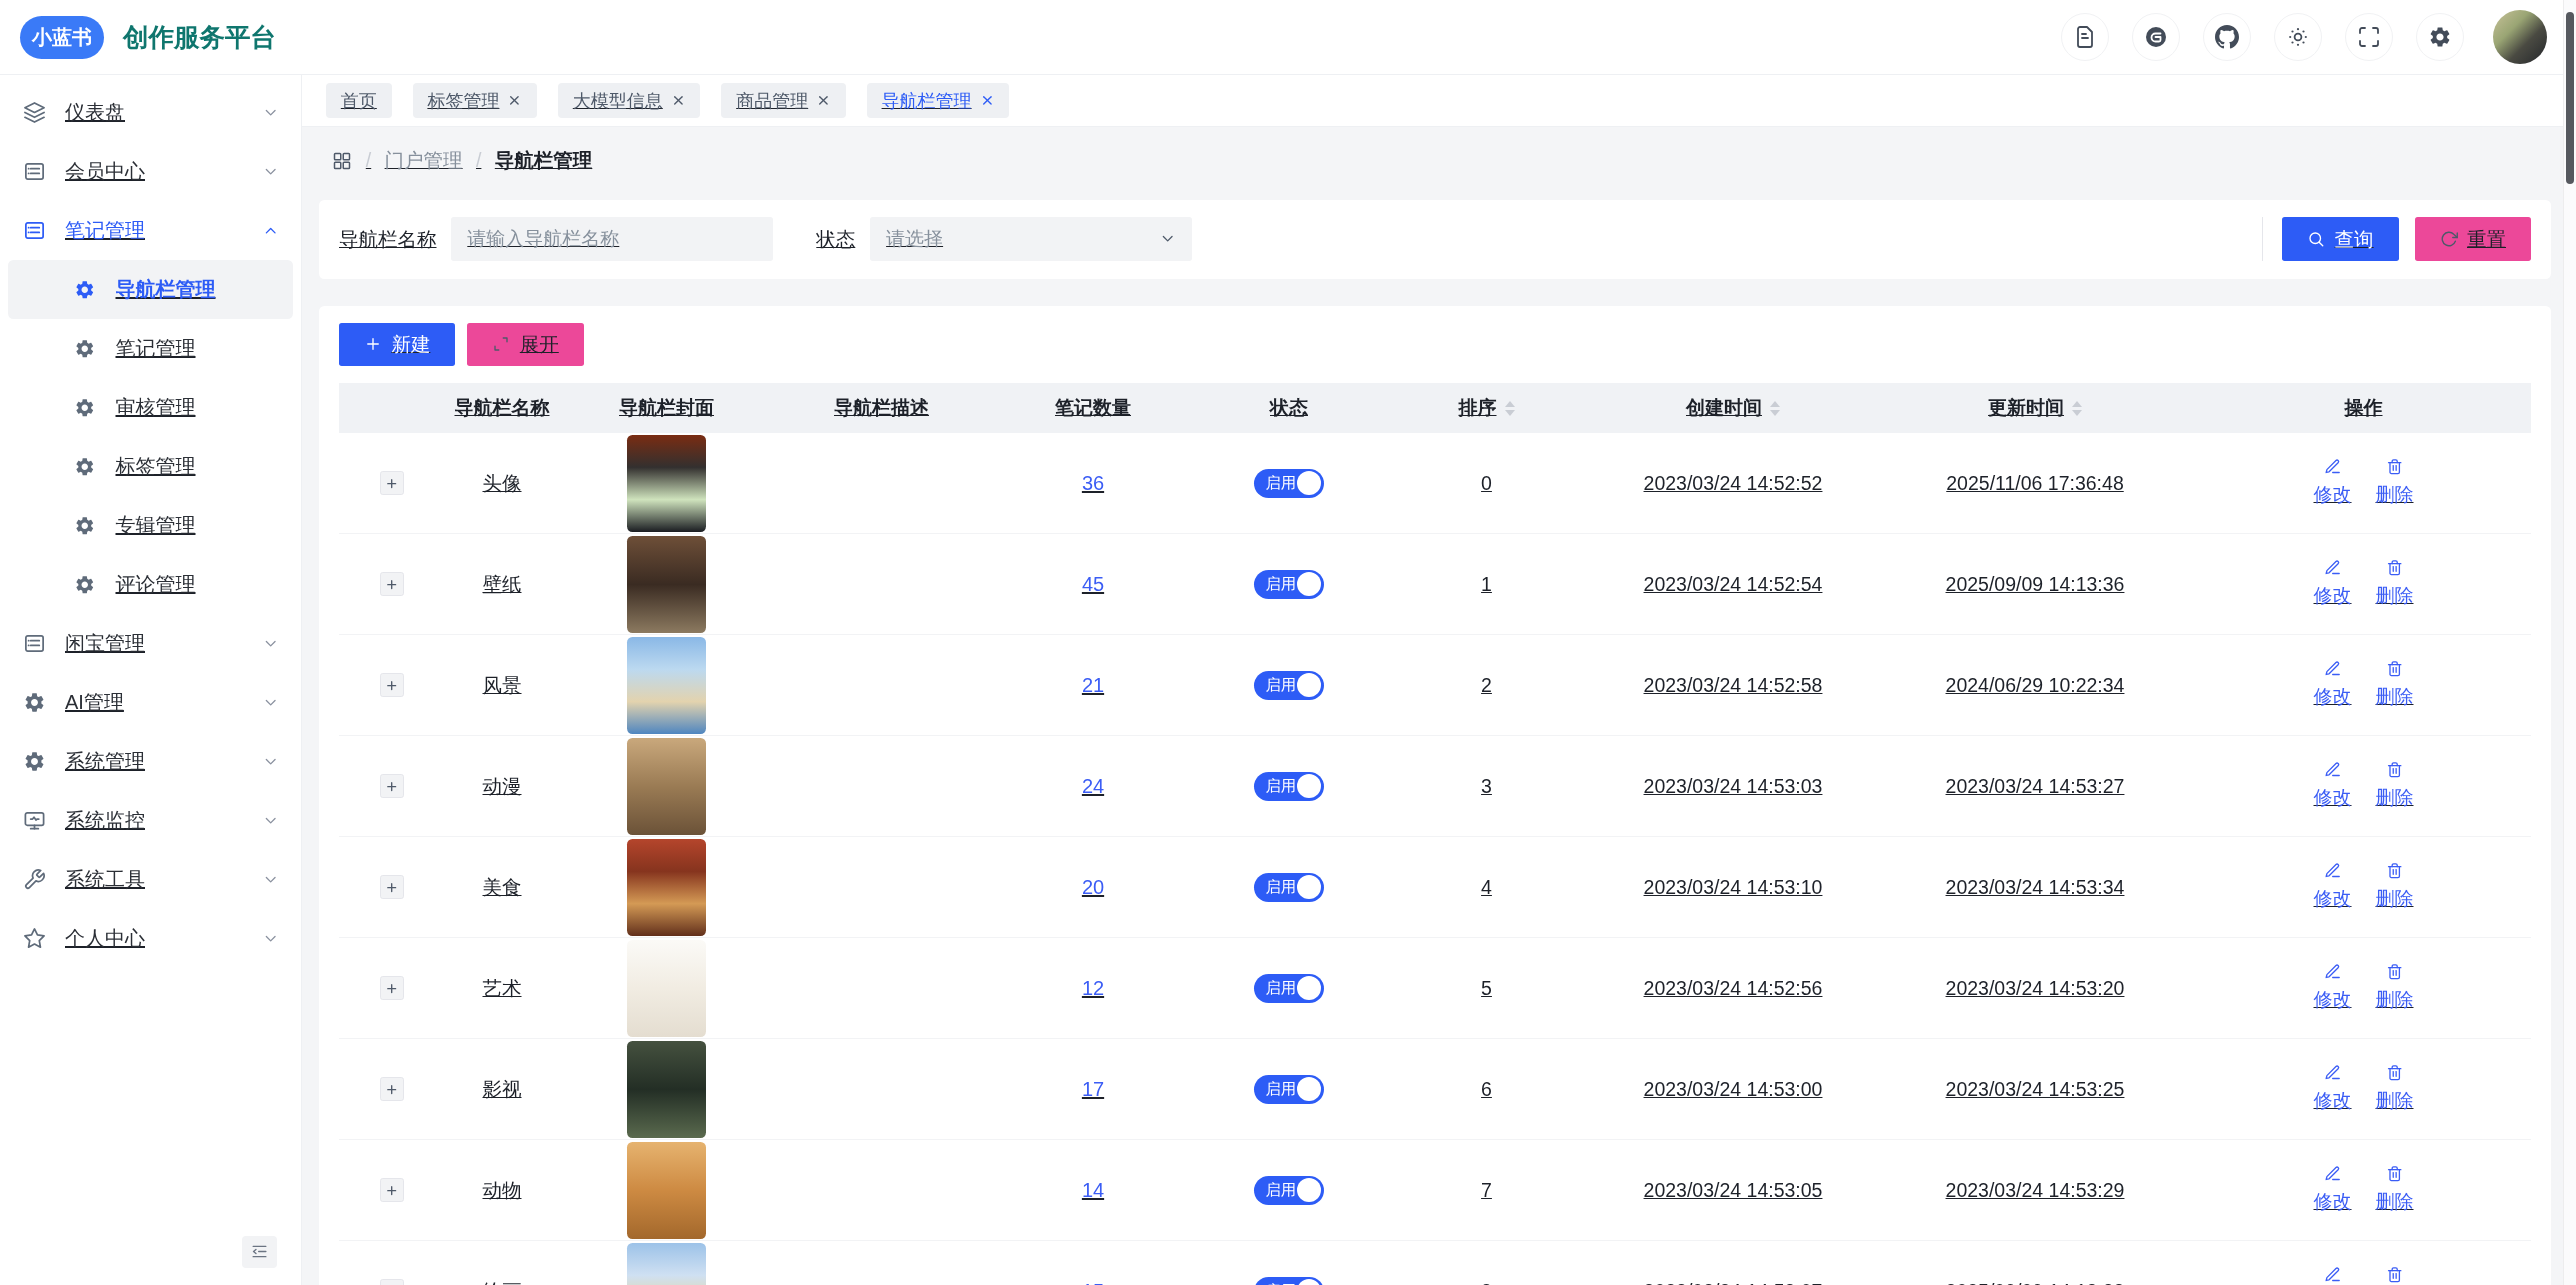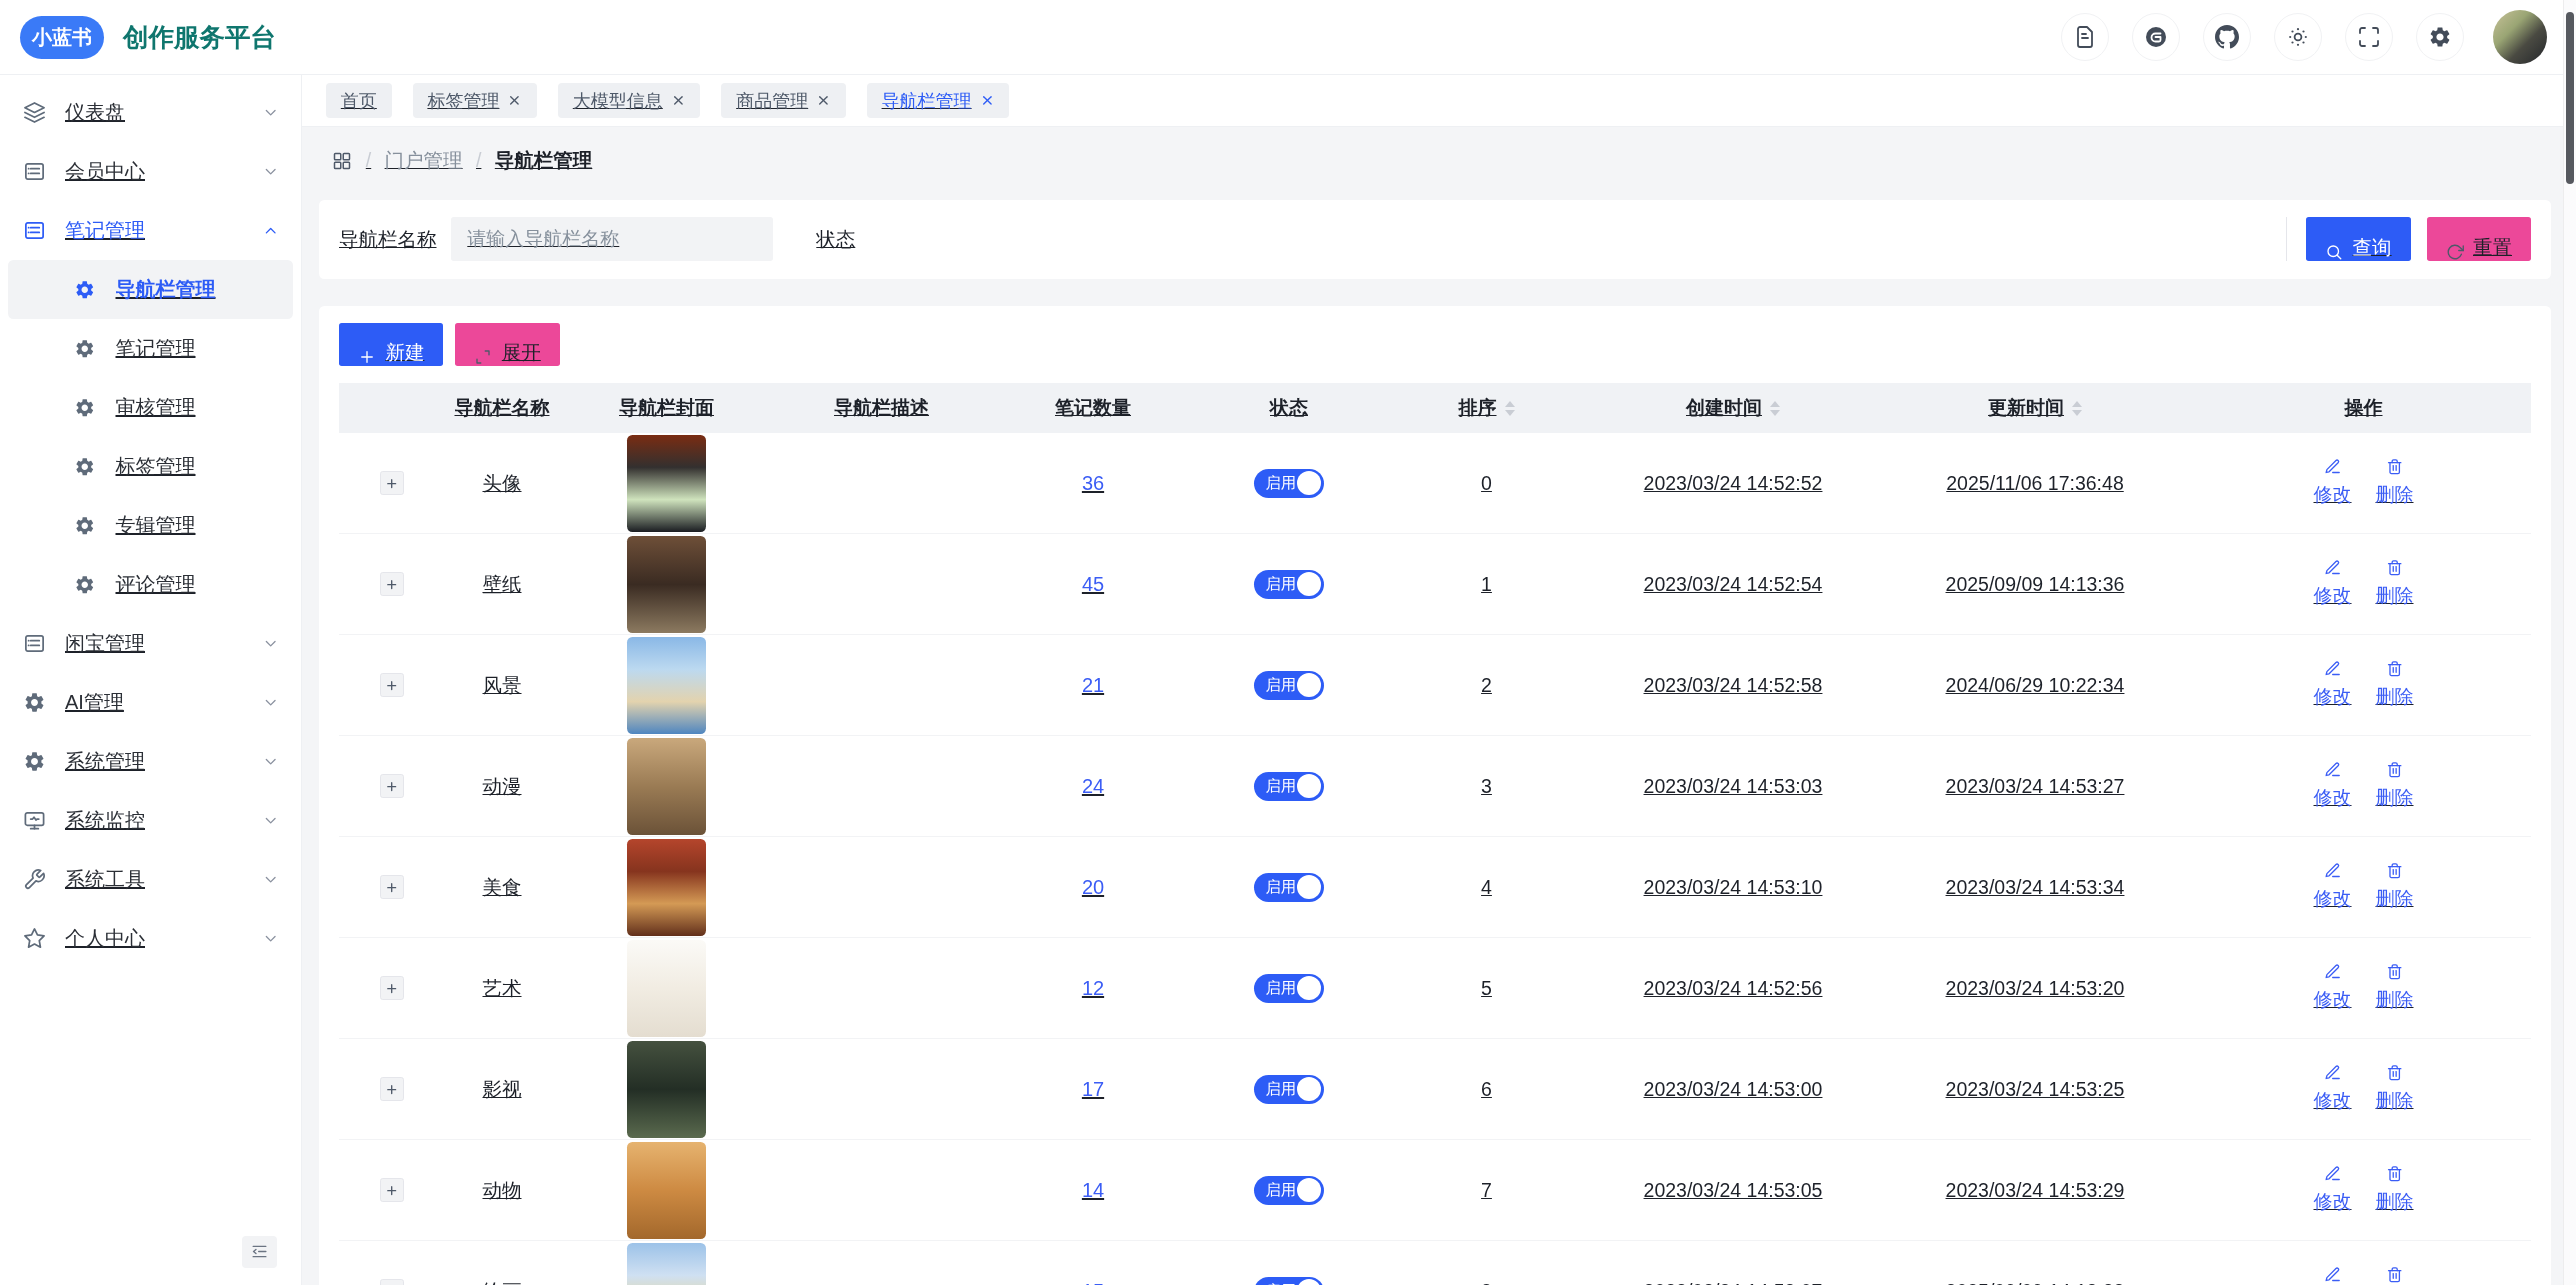--- a/index.html
+++ b/index.html
@@ -79,21 +79,21 @@
   .f-input::placeholder { color:#86909c; }
   .f-gap { width:43px; }
   .f-select { width:322px; height:44px; background:#f2f3f5; border-radius:2.7px; padding:0 16px;
     display:flex; align-items:center; justify-content:space-between; cursor:pointer; }
   .f-select .sel-text { font-size:19px; color:#86909c; }
   .f-select .sel-chev { color:#4e5969; }
   .f-select .sel-chev svg { width:17.4px; height:17.4px; }
   .filter-right { display:flex; align-items:center; }
   .v-divider { width:0.7px; height:44px; background:#e5e6eb; margin-right:20px; }
   .btn { height:44px; border:none; border-radius:2.7px; font-size:19.5px; font-family:inherit;
-    display:flex; align-items:flex-end; gap:9.4px; padding:0 19px; cursor:pointer; }
+    display:flex; align-items:center; gap:9.4px; padding:0 25px; cursor:pointer; }
   .btn svg { width:18px; height:18px; }
   .btn-primary { background:#2d5cf6; color:#fff; }
   .btn-plain { background:#ec4899; color:#1d2129; margin-left:16px; }
   .btn-plain svg { color:#4e5969; }
 
   
   .table-card { margin-top:27px; padding:17.4px 20px 0; }
   .toolbar { display:flex; align-items:center; gap:12px; }
   .toolbar .btn { height:43px; }
   .toolbar .btn-plain { margin-left:0; }
@@ -459,20 +459,28 @@
         <span class="crumb-sep">/</span>
         <span class="crumb-cur">导航栏管理</span>
       </div>
 
       <div class="card filter-card">
         <div class="filter-left">
           <span class="f-label">导航栏名称</span>
           <input class="f-input" type="text" placeholder="请输入导航栏名称" style="">
           <span class="f-gap"></span>
           <span class="f-label">状态</span>
+          <div class="f-select">
+            <span class="sel-text">请选择</span>
+            <span class="sel-chev">
+              <svg viewBox="0 0 24 24">
+                  <polyline points="6 9 12 15 18 9"></polyline>
+                </svg>
+            </span>
+          </div>
         </div>
         <div class="filter-right">
           <span class="v-divider"></span>
           <button class="btn btn-primary">
             <span>
               <svg viewBox="0 0 24 24">
                   <circle cx="11" cy="11" r="7"></circle>
                   <line x1="21" y1="21" x2="16.2" y2="16.2"></line>
                 </svg>
             </span>

